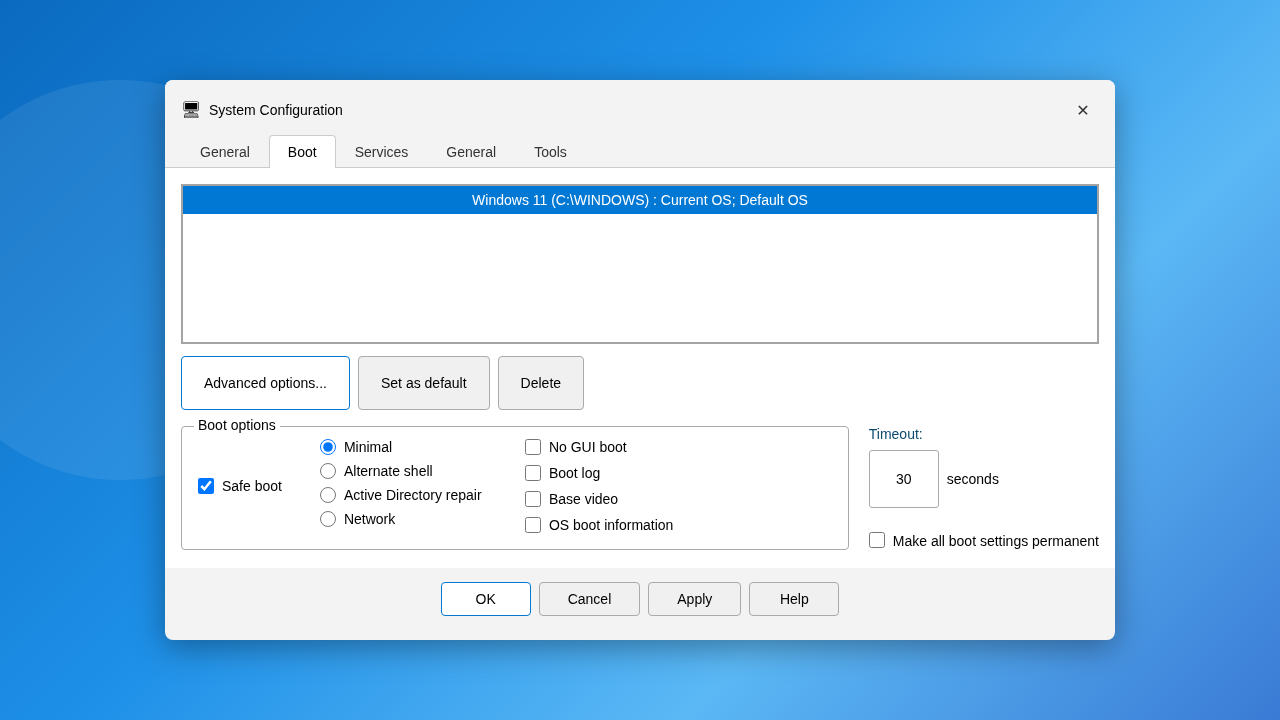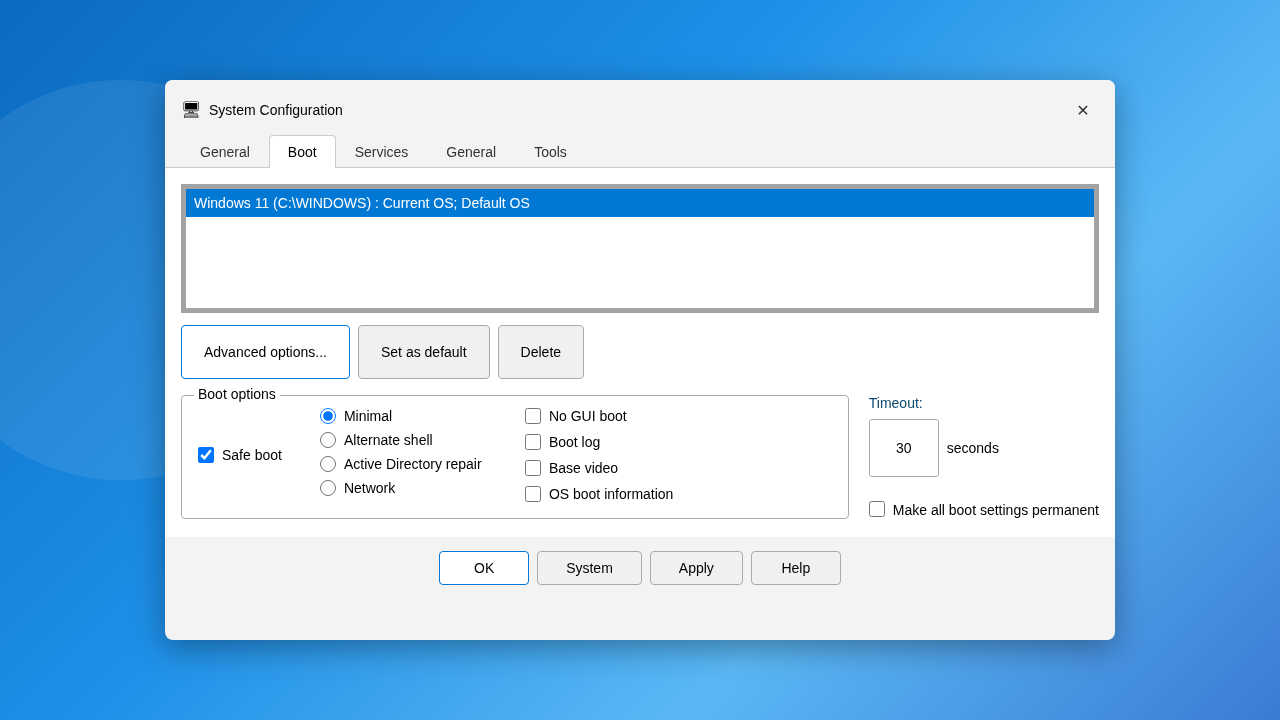--- a/index.html
+++ b/index.html
@@ -115,25 +115,26 @@
 
     
     .content {
       background: #fff;
       padding: 16px;
       margin: 0;
     }
 
     
     .boot-list {
-      border: 5px solid #a3a3a3;
-      background: #fff;
-      height: 129px;
+      border: 2px solid #a3a3a3;
+      background: #fff;
+      height: 160px;
       margin-bottom: 12px;
       overflow-y: auto;
+      text-align: center;
     }
 
     .boot-list-item {
       padding: 6px 8px;
       cursor: pointer;
       font-size: 14px;
     }
 
     .boot-list-item.selected {
       background: #0078d4;
@@ -389,18 +390,18 @@
           <input type="checkbox" id="make-permanent" style="">
           <label for="make-permanent">Make all boot settings permanent</label>
         </div>
       </div>
     </div>
 
   </div>
 
   <div class="dialog-footer">
     <button class="footer-btn ok-btn">OK</button>
-    <button class="footer-btn">System</button>
+    <button class="footer-btn">Cancel</button>
     <button class="footer-btn">Apply</button>
     <button class="footer-btn">Help</button>
   </div>
 
 </div>
 
 </body></html>

